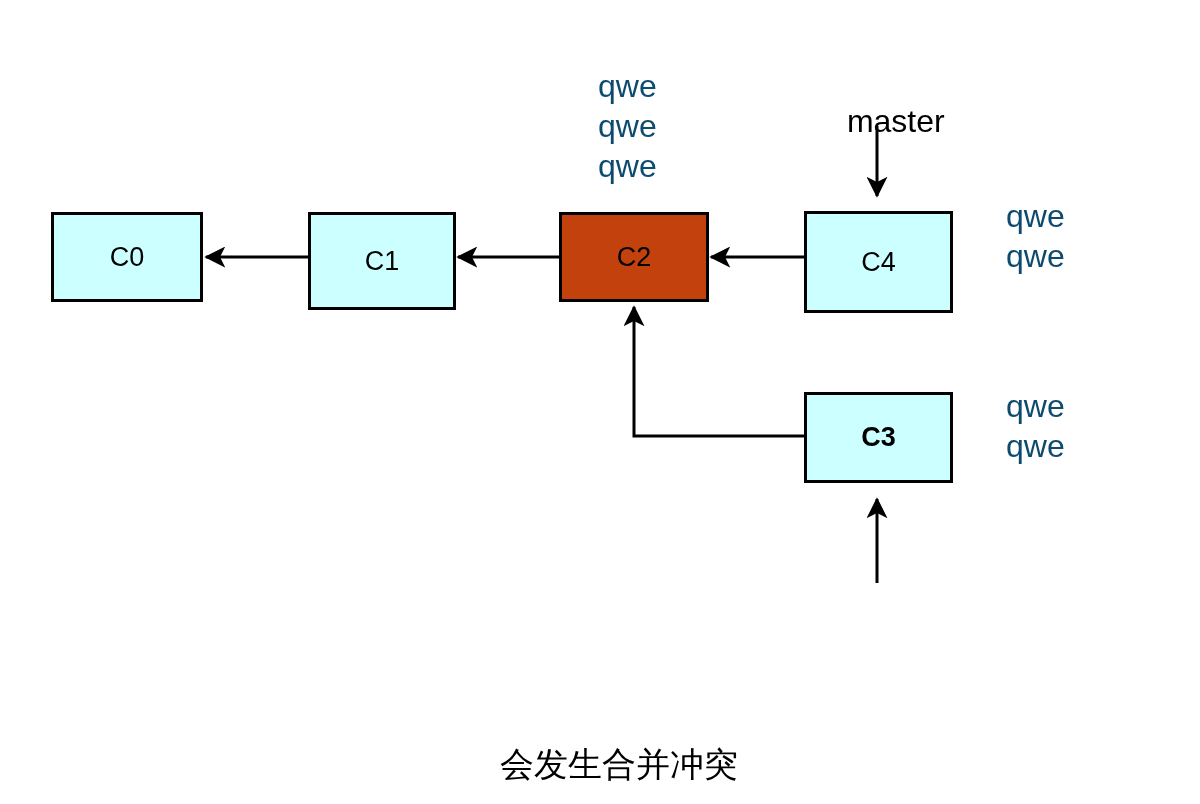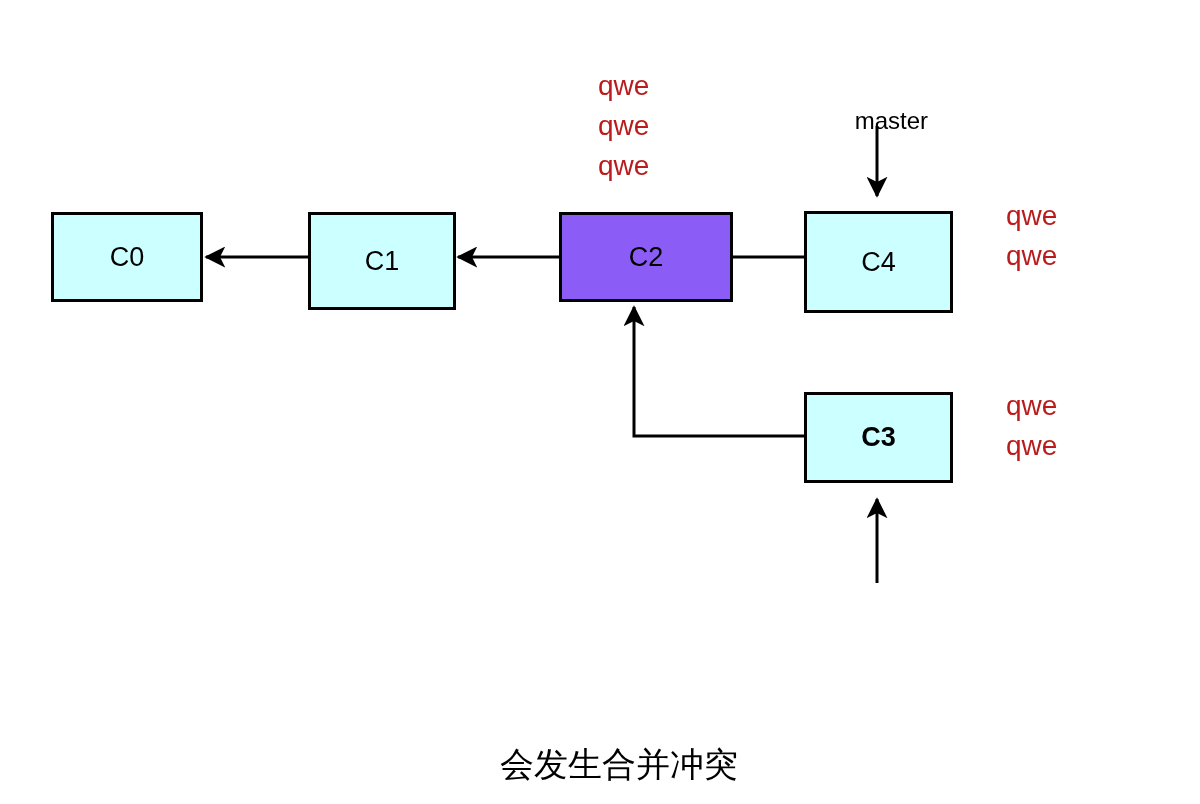--- a/index.html
+++ b/index.html
@@ -32,32 +32,32 @@
     display: flex;
     align-items: center;
     justify-content: center;
     font-size: 27px;
     color: #000000;
     line-height: 1;
     letter-spacing: 0px;
   }
   .label {
     position: absolute;
-    font-size: 24px;
+    font-size: 32px;
     color: #000000;
     line-height: 40px;
     white-space: pre;
   }
   .label-center {
     text-align: center;
   }
   .multiline {
     position: absolute;
-    font-size: 28px;
-    color: #b91c1c;
+    font-size: 32px;
+    color: #0c4a6e;
     line-height: 40px;
   }
   .multiline div {
     white-space: pre;
   }
   .caption {
     position: absolute;
     font-size: 34px;
     color: #000000;
     line-height: 40px;
@@ -91,21 +91,21 @@
   </svg>
 
   <div class="commit-box" style="left:51px; top:212px; width:152px; height:90px; background:#CCFFFF;">
     <span>C0</span>
   </div>
 
   <div class="commit-box" style="left:308px; top:212px; width:148px; height:98px; background:#CCFFFF;">
     <span>C1</span>
   </div>
 
-  <div class="commit-box" style="left:559px; top:212px; width:174px; height:90px; background:#8b5cf6;text-align:right;">
+  <div class="commit-box" style="left:559px; top:212px; width:150px; height:90px; background:#c2410c;text-align:right;">
     <span>C2</span>
   </div>
 
   <div class="commit-box" style="left:804px; top:211px; width:149px; height:102px; background:#CCFFFF;">
     <span>C4</span>
   </div>
 
   <div class="commit-box" style="left:804px; top:392px; width:149px; height:91px; background:#CCFFFF;font-weight:bold;">
     <span>C3</span>
   </div>

